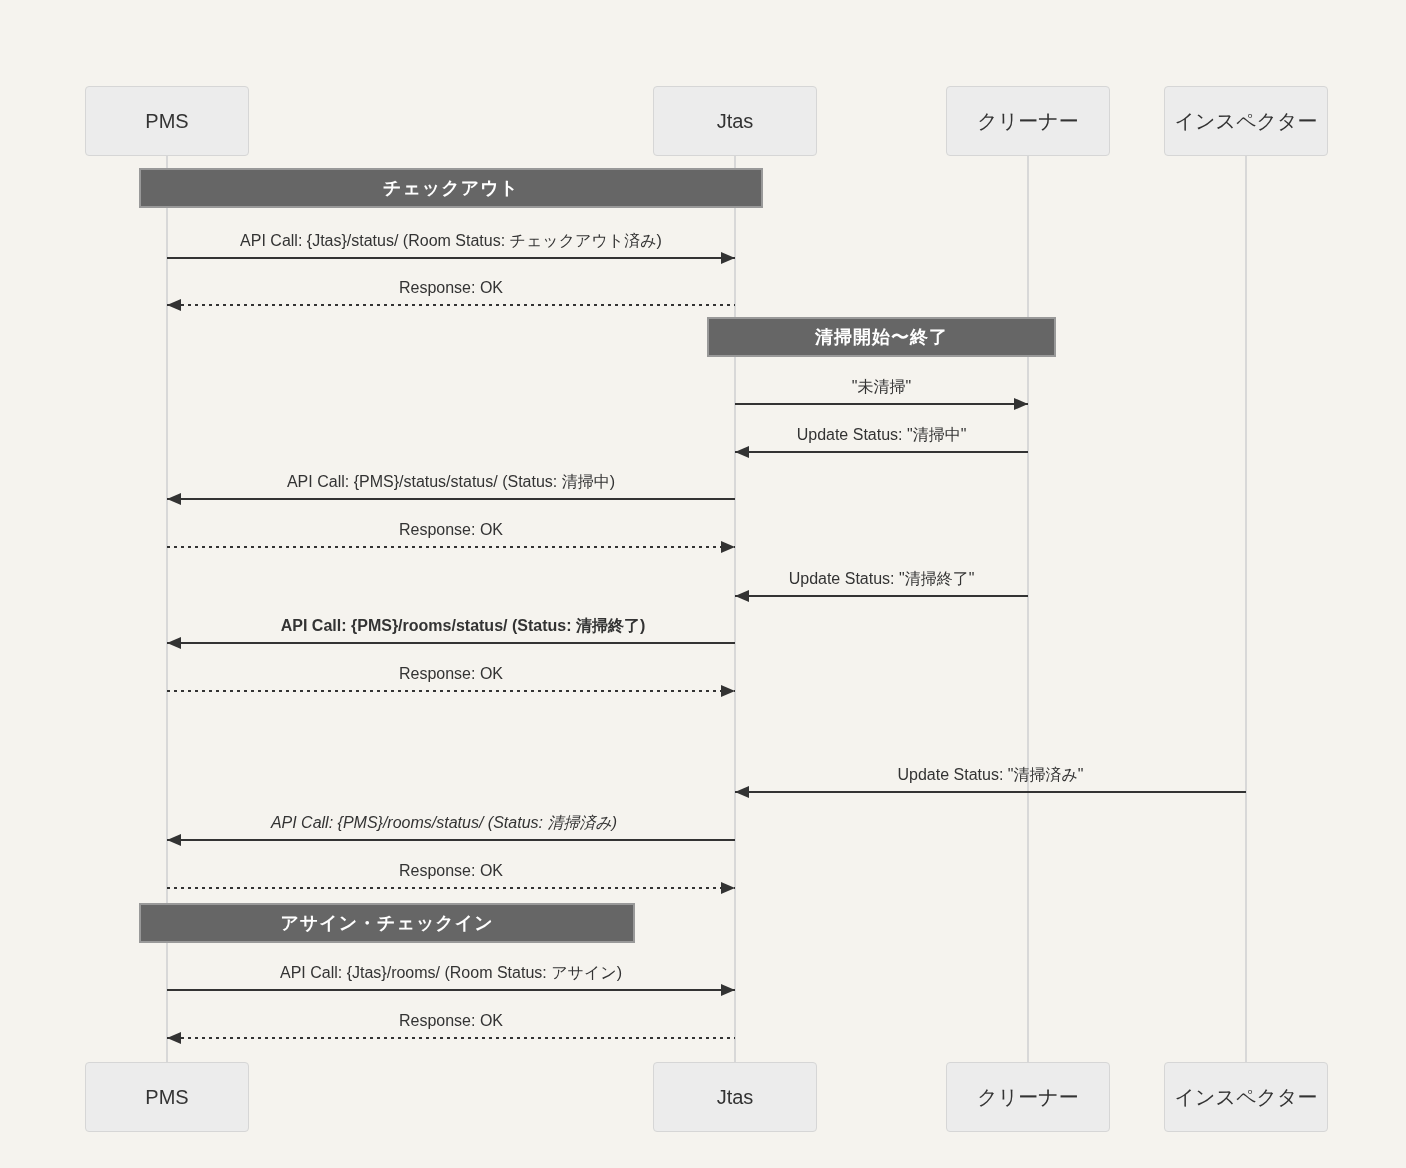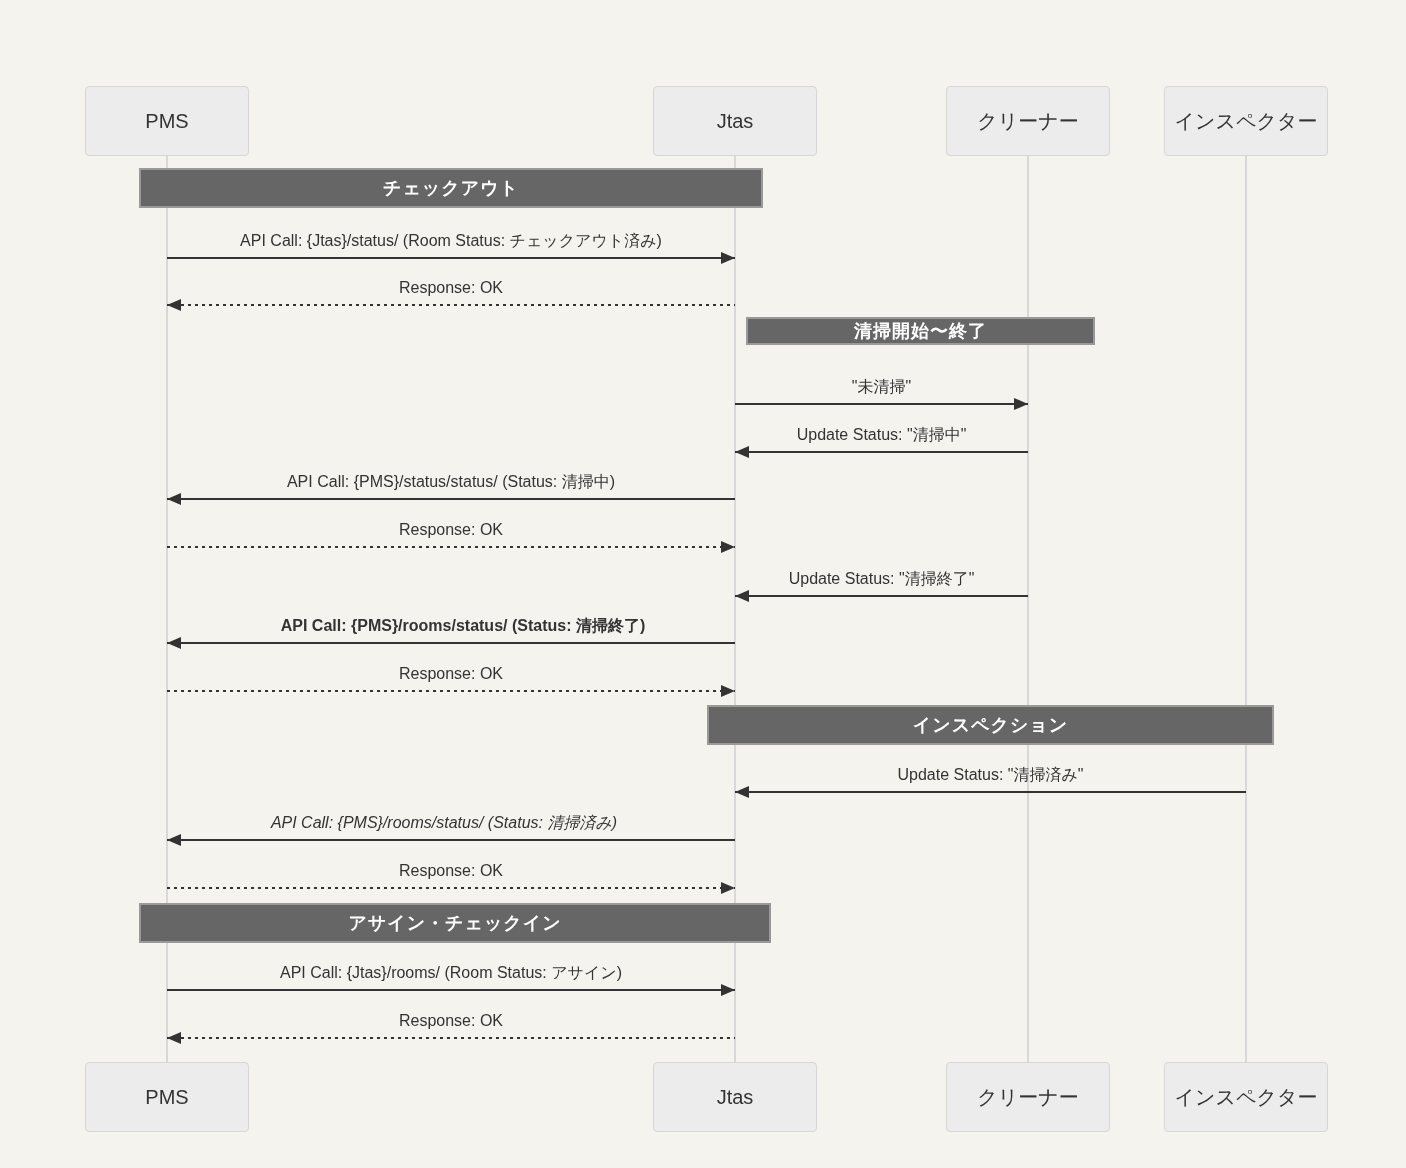--- a/index.html
+++ b/index.html
@@ -86,21 +86,21 @@
     <div class="lifeline" style="left: 734px; top: 156px; height: 906px;"></div>
     <div class="lifeline" style="left: 1027px; top: 156px; height: 906px;"></div>
     <div class="lifeline" style="left: 1245px; top: 156px; height: 906px;"></div>
     <div class="section-bar" style="left: 139px; top: 168px; width: 624px; height: 40px;">チェックアウト</div>
     <div class="msg-label" style="left: 141px; top: 231px;">API Call: {Jtas}/status/ (Room Status: チェックアウト済み)</div>
     <div class="msg-line" style="left: 167px; top: 257px; width: 568px;"></div>
     <div class="arrowhead right" style="top: 252px; left: 721px;"></div>
     <div class="msg-label" style="left: 141px; top: 278px;">Response: OK</div>
     <div class="msg-line dashed" style="left: 167px; top: 304px; width: 568px;"></div>
     <div class="arrowhead left" style="top: 299px; left: 167px;"></div>
-    <div class="section-bar" style="left: 707px; top: 317px; width: 349px; height: 28px; margin-left: 39px;">清掃開始〜終了</div>
+    <div class="section-bar" style="left: 707px; top: 317px; width: 349px; height: 40px;">清掃開始〜終了</div>
     <div class="msg-label" style="left: 571.5px; top: 377px;">"未清掃"</div>
     <div class="msg-line" style="left: 735px; top: 403px; width: 293px;"></div>
     <div class="arrowhead right" style="top: 398px; left: 1014px;"></div>
     <div class="msg-label" style="left: 571.5px; top: 425px;">Update Status: "清掃中"</div>
     <div class="msg-line" style="left: 735px; top: 451px; width: 293px;"></div>
     <div class="arrowhead left" style="top: 446px; left: 735px;"></div>
     <div class="msg-label" style="left: 141px; top: 472px;">API Call: {PMS}/status/status/ (Status: 清掃中)</div>
     <div class="msg-line" style="left: 167px; top: 498px; width: 568px;"></div>
     <div class="arrowhead left" style="top: 493px; left: 167px;"></div>
     <div class="msg-label" style="left: 141px; top: 520px;">Response: OK</div>
@@ -108,31 +108,30 @@
     <div class="arrowhead right" style="top: 541px; left: 721px;"></div>
     <div class="msg-label" style="left: 571.5px; top: 569px;">Update Status: "清掃終了"</div>
     <div class="msg-line" style="left: 735px; top: 595px; width: 293px;"></div>
     <div class="arrowhead left" style="top: 590px; left: 735px;"></div>
     <div class="msg-label" style="left: 153px; top: 616px; font-weight: bold;">API Call: {PMS}/rooms/status/ (Status: 清掃終了)</div>
     <div class="msg-line" style="left: 167px; top: 642px; width: 568px;"></div>
     <div class="arrowhead left" style="top: 637px; left: 167px;"></div>
     <div class="msg-label" style="left: 141px; top: 664px;">Response: OK</div>
     <div class="msg-line dashed" style="left: 167px; top: 690px; width: 568px;"></div>
     <div class="arrowhead right" style="top: 685px; left: 721px;"></div>
-    <div class="section-bar" style="left: 707px; top: 705px; width: 567px; height: 40px;">インスペクション</div>
     <div class="msg-label" style="left: 680.5px; top: 765px;">Update Status: "清掃済み"</div>
     <div class="msg-line" style="left: 735px; top: 791px; width: 511px;"></div>
     <div class="arrowhead left" style="top: 786px; left: 735px;"></div>
     <div class="msg-label" style="left: 134px; top: 813px; font-style: italic;">API Call: {PMS}/rooms/status/ (Status: 清掃済み)</div>
     <div class="msg-line" style="left: 167px; top: 839px; width: 568px;"></div>
     <div class="arrowhead left" style="top: 834px; left: 167px;"></div>
     <div class="msg-label" style="left: 141px; top: 861px;">Response: OK</div>
     <div class="msg-line dashed" style="left: 167px; top: 887px; width: 568px;"></div>
     <div class="arrowhead right" style="top: 882px; left: 721px;"></div>
-    <div class="section-bar" style="left: 139px; top: 903px; width: 632px; height: 40px;">アサイン・チェックイン</div>
+    <div class="section-bar" style="left: 139px; top: 903px; width: 496px; height: 40px;">アサイン・チェックイン</div>
     <div class="msg-label" style="left: 141px; top: 963px;">API Call: {Jtas}/rooms/ (Room Status: アサイン)</div>
     <div class="msg-line" style="left: 167px; top: 989px; width: 568px;"></div>
     <div class="arrowhead right" style="top: 984px; left: 721px;"></div>
     <div class="msg-label" style="left: 141px; top: 1011px;">Response: OK</div>
     <div class="msg-line dashed" style="left: 167px; top: 1037px; width: 568px;"></div>
     <div class="arrowhead left" style="top: 1032px; left: 167px;"></div>
     <div class="actor-box" style="left: 85px; top: 86px;">PMS</div>
     <div class="actor-box" style="left: 85px; top: 1062px;">PMS</div>
     <div class="actor-box" style="left: 653px; top: 86px;">Jtas</div>
     <div class="actor-box" style="left: 653px; top: 1062px;">Jtas</div>

